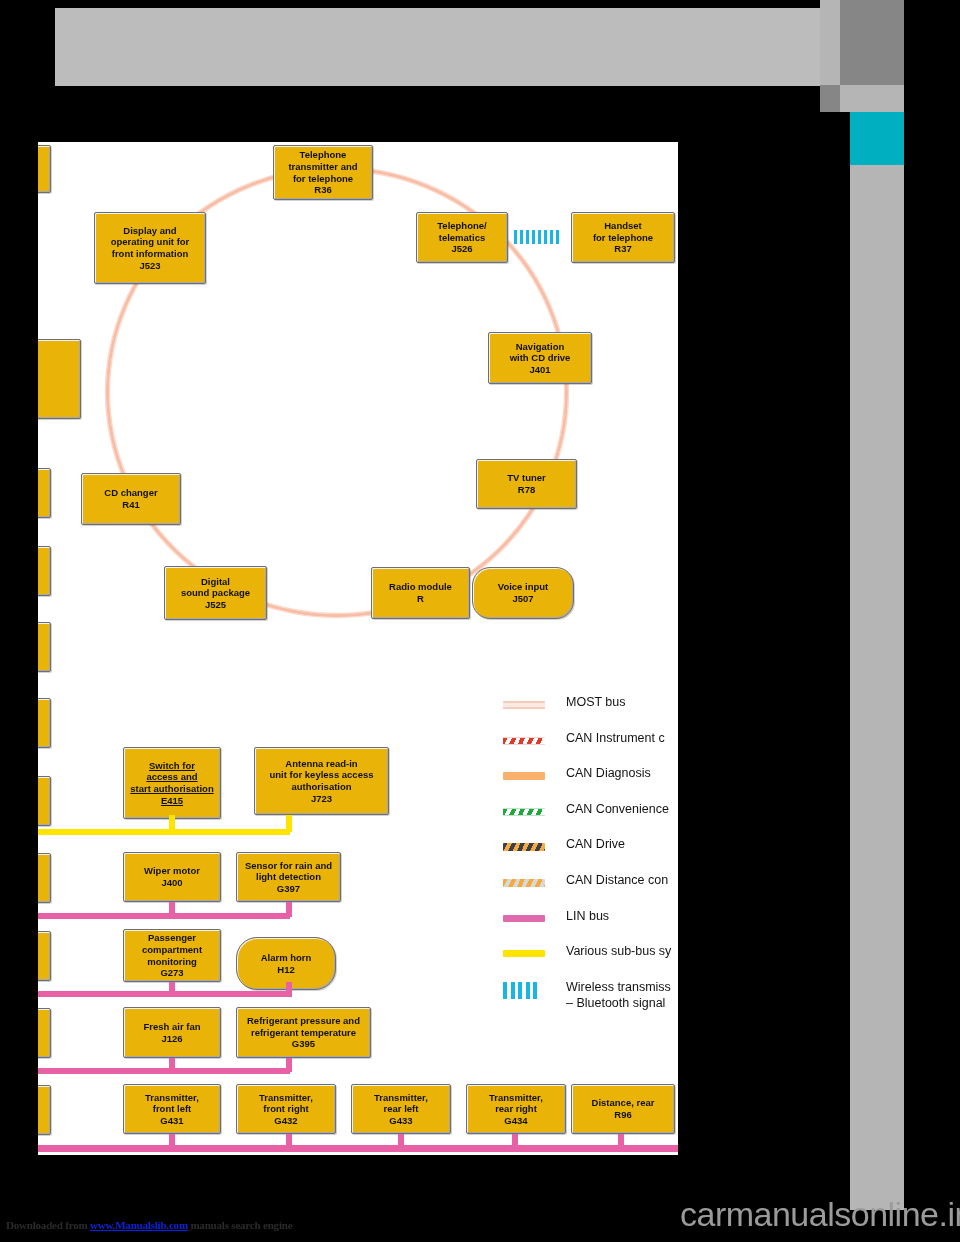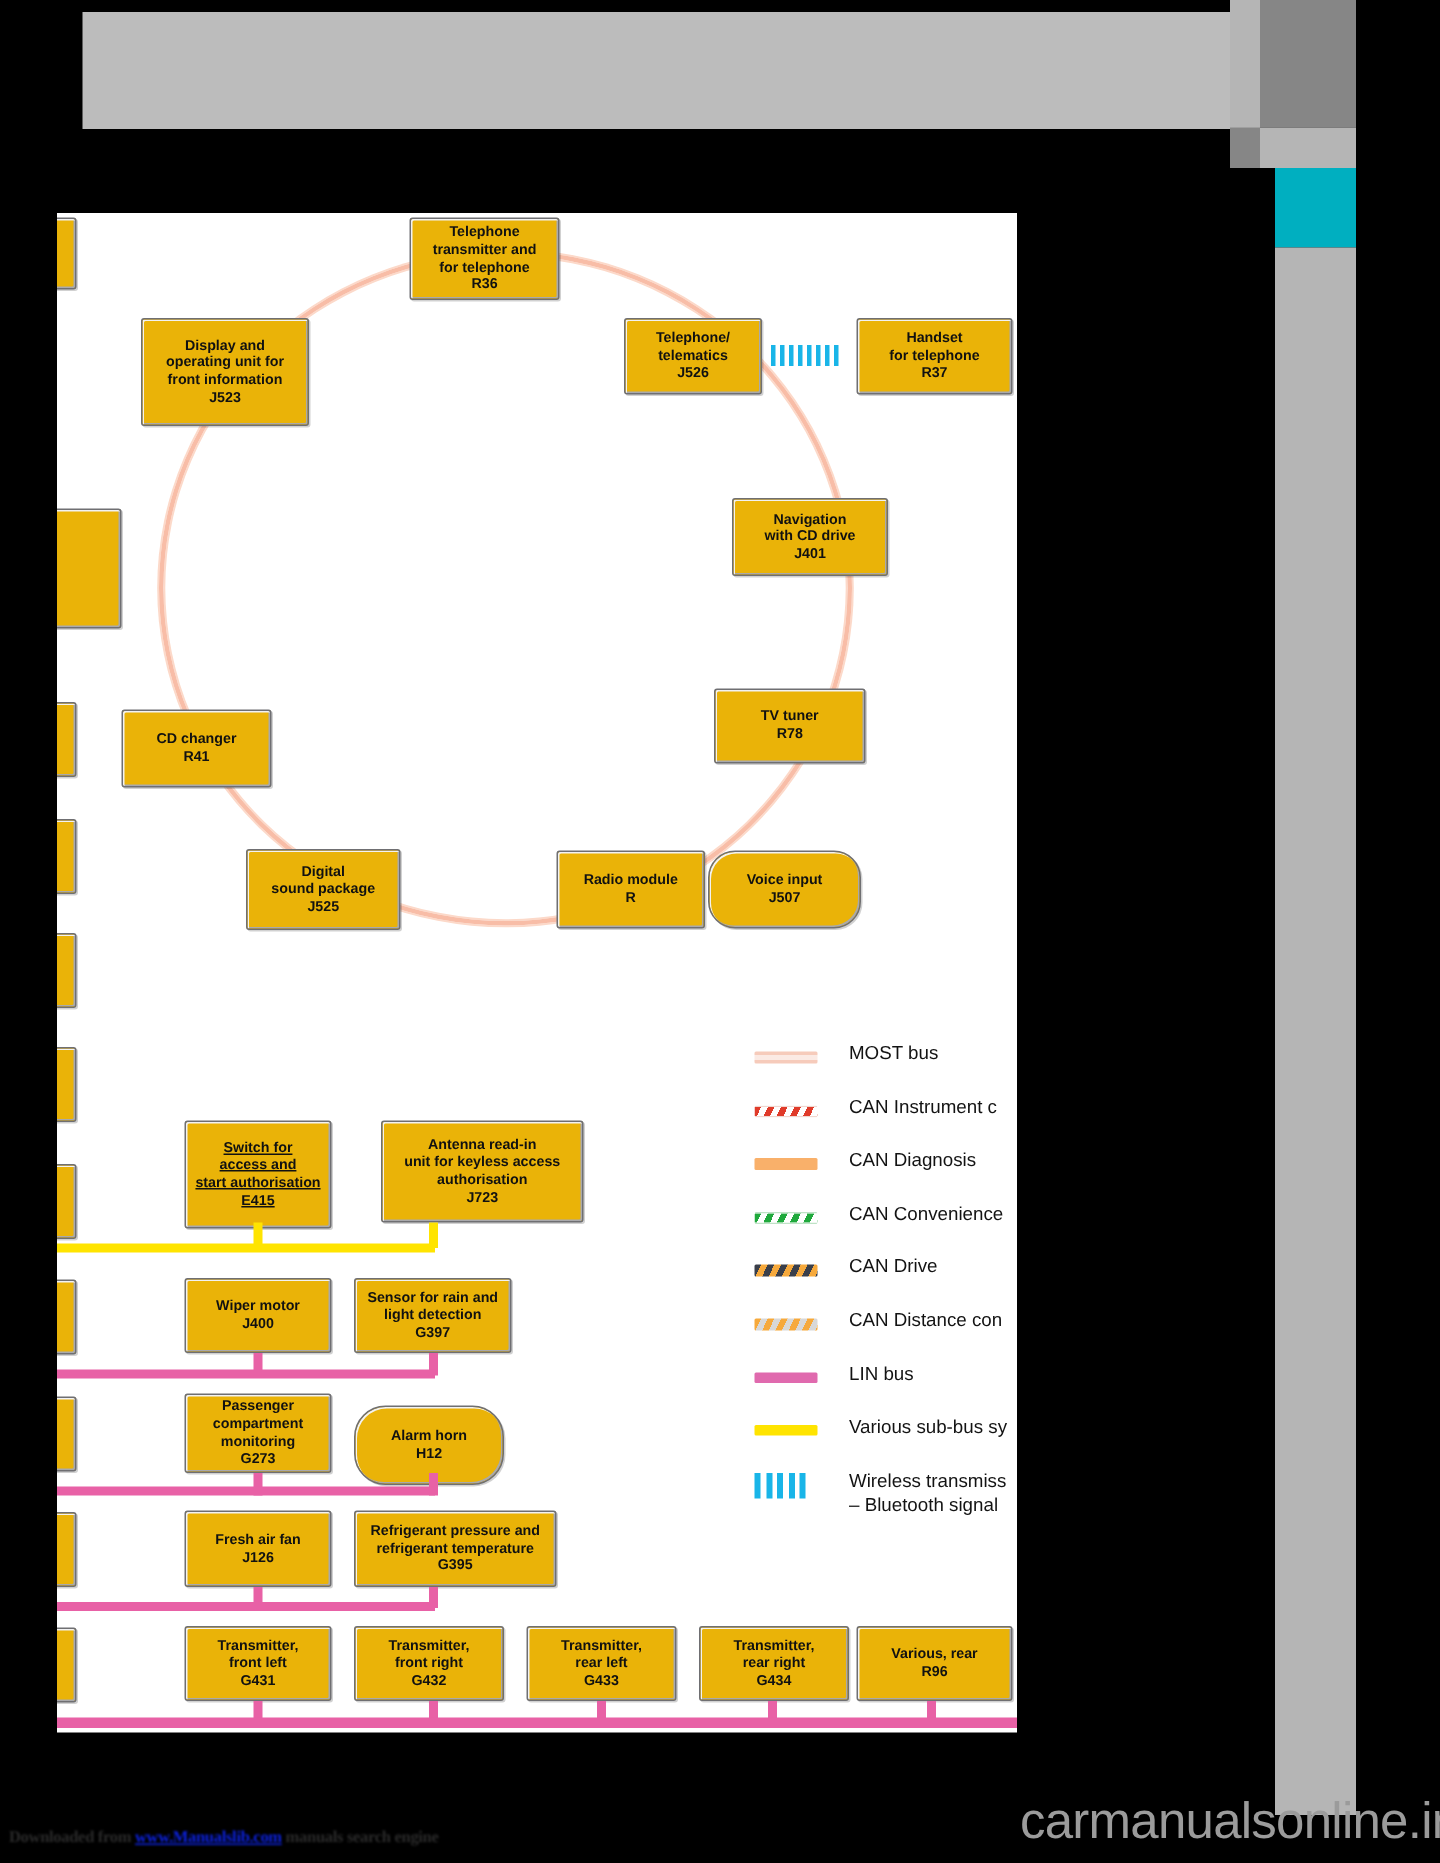--- a/index.html
+++ b/index.html
@@ -200,21 +200,21 @@
 G431</div>
   <div class="box" style="left:198px;top:942px;width:100px;height:50px;">Transmitter,
 front right
 G432</div>
   <div class="box" style="left:313px;top:942px;width:100px;height:50px;">Transmitter,
 rear left
 G433</div>
   <div class="box" style="left:428px;top:942px;width:100px;height:50px;">Transmitter,
 rear right
 G434</div>
-  <div class="box" style="left:533px;top:942px;width:104px;height:50px;">Various, rear
+  <div class="box" style="left:533px;top:942px;width:104px;height:50px;">Distance, rear
 R96</div>
   <div class="bus v pink" style="left:131px;top:992px;height:14px;"></div>
   <div class="bus v pink" style="left:248px;top:992px;height:14px;"></div>
   <div class="bus v pink" style="left:360px;top:992px;height:14px;"></div>
   <div class="bus v pink" style="left:474px;top:992px;height:14px;"></div>
   <div class="bus v pink" style="left:580px;top:992px;height:14px;"></div>
   <div class="bus h pink" style="left:0px;top:1003px;width:640px;height:7px;"></div>
 
   <div class="legend">
 

